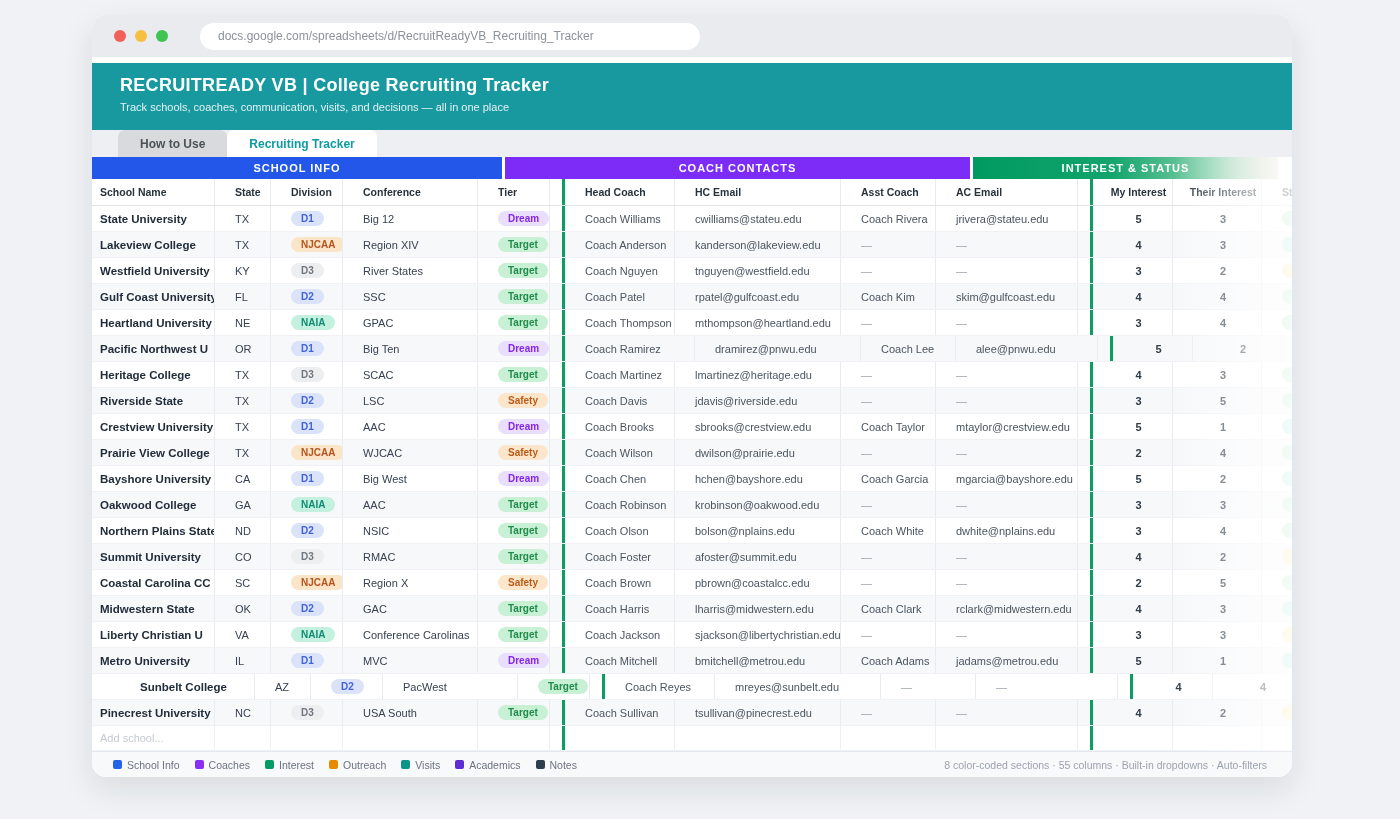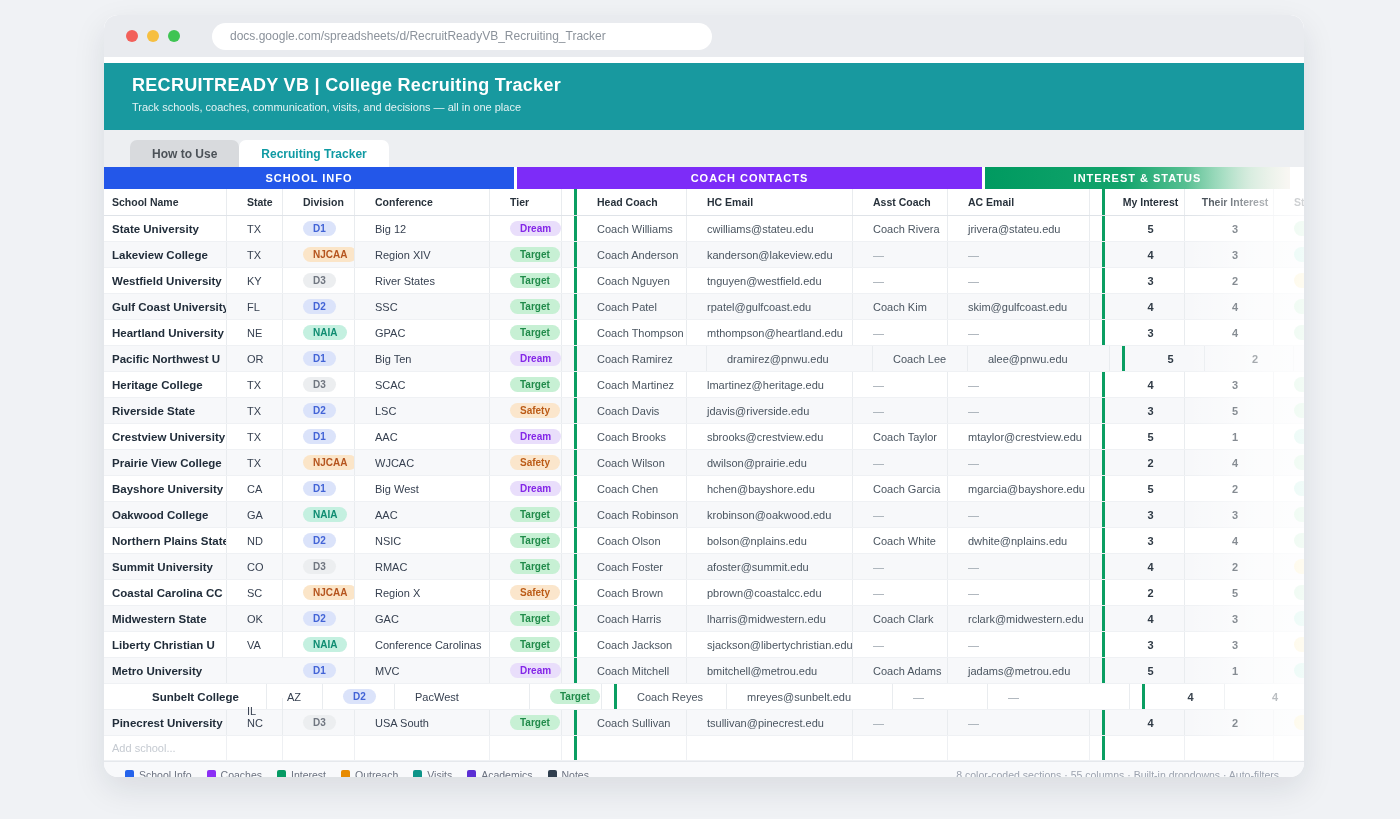--- a/index.html
+++ b/index.html
@@ -1,39 +1,39 @@
 <!DOCTYPE html>
 <html><head>
 <meta charset="utf-8">
 <style>
   * { margin:0; padding:0; box-sizing:border-box; }
   html,body { width:1400px; height:819px; overflow:hidden; background:#f0f2f5;
     font-family:"Liberation Sans", sans-serif; }
-  .card { position:absolute; left:104px; top:15px; width:1200px; height:762px;
+  .card { position:absolute; left:92px; top:15px; width:1200px; height:762px;
     background:#fff; border-radius:14px; box-shadow:0 12px 32px rgba(20,30,50,.10);
     overflow:hidden; }
 
   
   .browser-bar { height:42px; background:#e9ebef; display:flex; align-items:center;
     padding:0 20px; border-radius:14px 14px 0 0; }
   .dots { display:flex; gap:9px; margin-left:2px; }
   .dot { width:12px; height:12px; border-radius:50%; display:inline-block; }
   .dot.red{ background:#f2605a; } .dot.yellow{ background:#f6bf41; } .dot.green{ background:#3fc453; }
   .url-pill { margin-left:32px; width:500px; height:27px; background:#fff; border-radius:14px;
     display:flex; align-items:center; padding:0 18px; font-size:12px; color:#8b929b; }
 
   .chrome-gap { height:6px; background:#fff; }
 
   
   .app-header { height:67px; background:#18999f; padding:12px 0 0 28px; }
   .app-title { color:#fff; font-size:18px; font-weight:bold; letter-spacing:.3px; }
   .app-subtitle { color:rgba(255,255,255,.88); font-size:11px; margin-top:5px; }
 
   
-  .tab-row { height:37px; background:#edeff2; display:flex; align-items:flex-end; padding-left:26px; }
+  .tab-row { height:27px; background:#edeff2; display:flex; align-items:flex-end; padding-left:26px; }
   .tab { height:27px; display:flex; align-items:center; padding:0 22px; font-size:12px;
     font-weight:bold; color:#4c5258; background:#d8dadd; border-radius:7px 7px 0 0; cursor:pointer; }
   .tab.active { background:#fff; color:#0f9aa3; }
 
   
   .table-wrap { position:relative; background:#fff; }
   .section-band { display:flex; height:22px; }
   .sec { color:#fff; font-size:11px; font-weight:bold; letter-spacing:1px;
     display:flex; align-items:center; justify-content:center; }
   .sec-school { width:410px; background:#2357e9; }
@@ -561,21 +561,21 @@
           <div class="cell" style="width: 97px; flex: 0 0 auto;">
             <span class="pill" style="background: rgb(252, 236, 181); color: rgb(169, 121, 18);">Researching</span>
           </div>
           <div class="cell" style="width: 63px; flex: 0 0 auto;">
             <span class="pill" style="background: rgb(240, 241, 243); color: rgb(152, 161, 171);">None</span>
           </div>
           <div class="cap"></div>
         </div>
         <div class="row alt">
           <div class="cell c-school" style="width: 123px; flex: 0 0 auto;">Metro University</div>
-          <div class="cell" style="width: 44px; flex: 0 0 auto; margin-top: 40px;">IL</div>
+          <div class="cell" style="width: 44px; flex: 0 0 auto;">IL</div>
           <div class="cell" style="width: 60px; flex: 0 0 auto;">
             <span class="pill" style="background: rgb(219, 227, 250); color: rgb(66, 99, 214);">D1</span>
           </div>
           <div class="cell" style="width: 123px; flex: 0 0 auto;">MVC</div>
           <div class="cell" style="width: 60px; flex: 0 0 auto;">
             <span class="pill" style="background: rgb(233, 222, 251); color: rgb(132, 38, 232);">Dream</span>
           </div>
           <div class="divider"></div>
           <div class="cell c-coach" style="width: 98px; flex: 0 0 auto;">Coach Mitchell</div>
           <div class="cell c-coach" style="width: 154px; flex: 0 0 auto;">bmitchell@metrou.edu</div>

